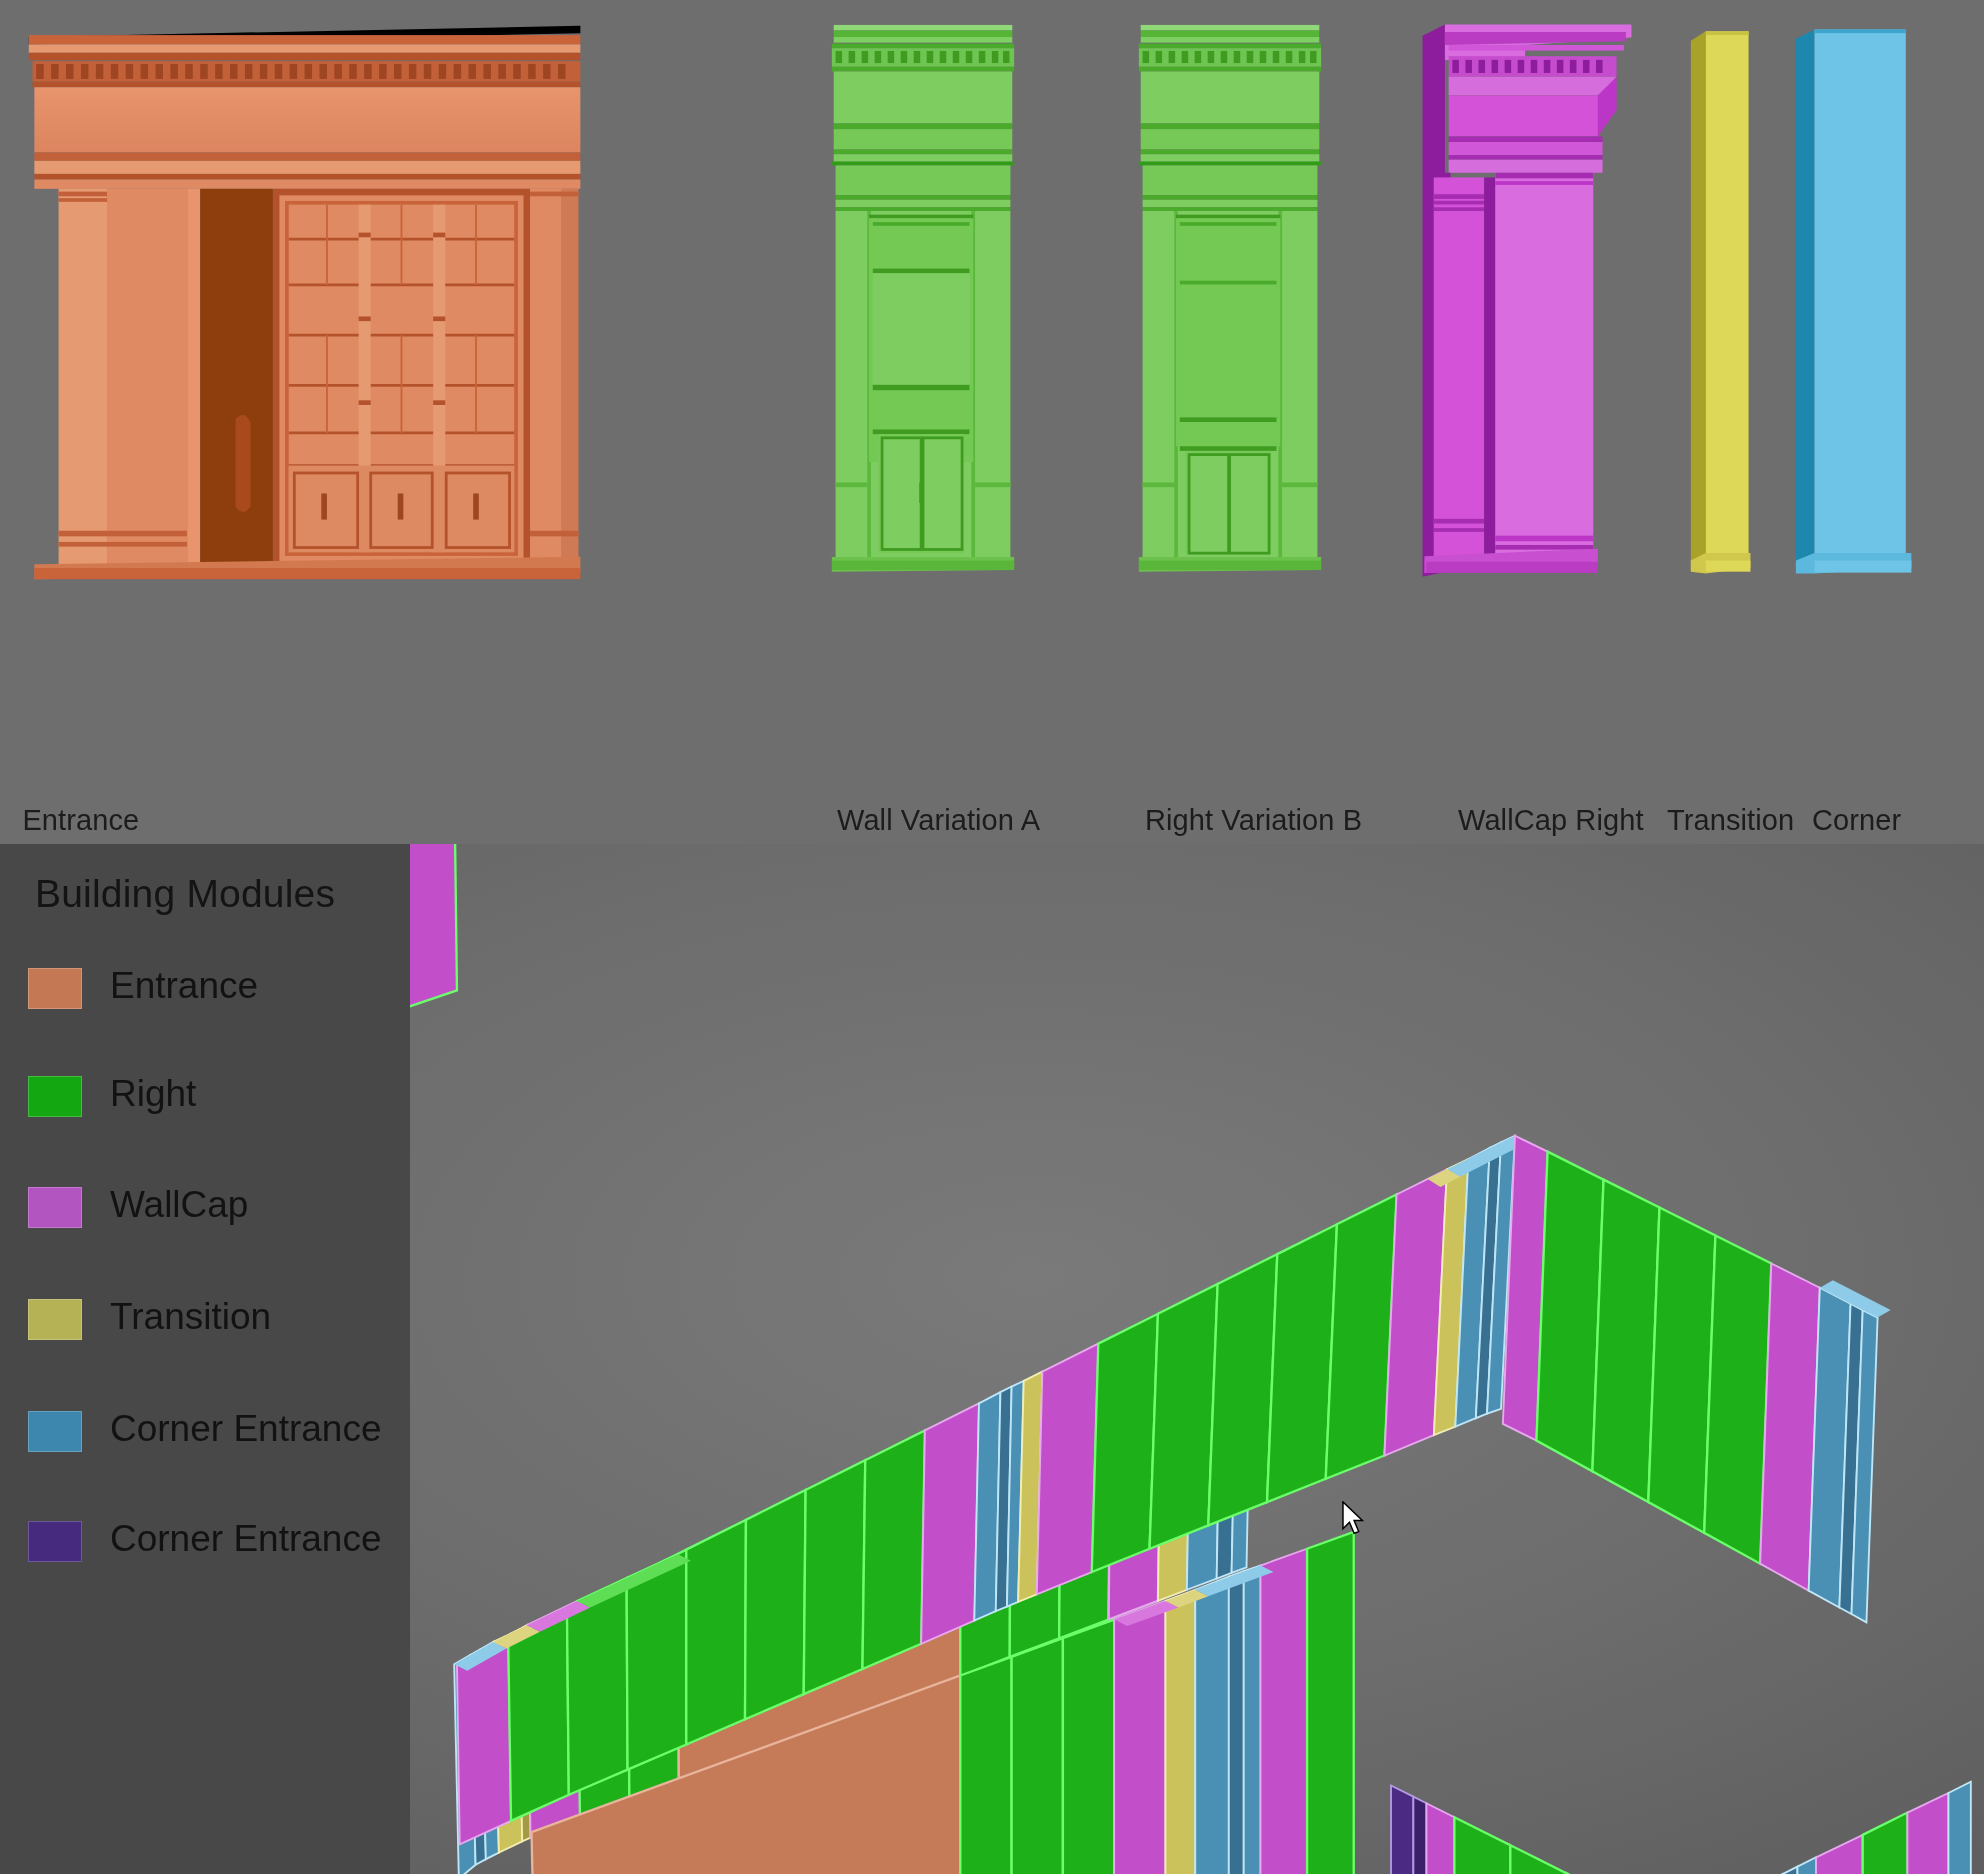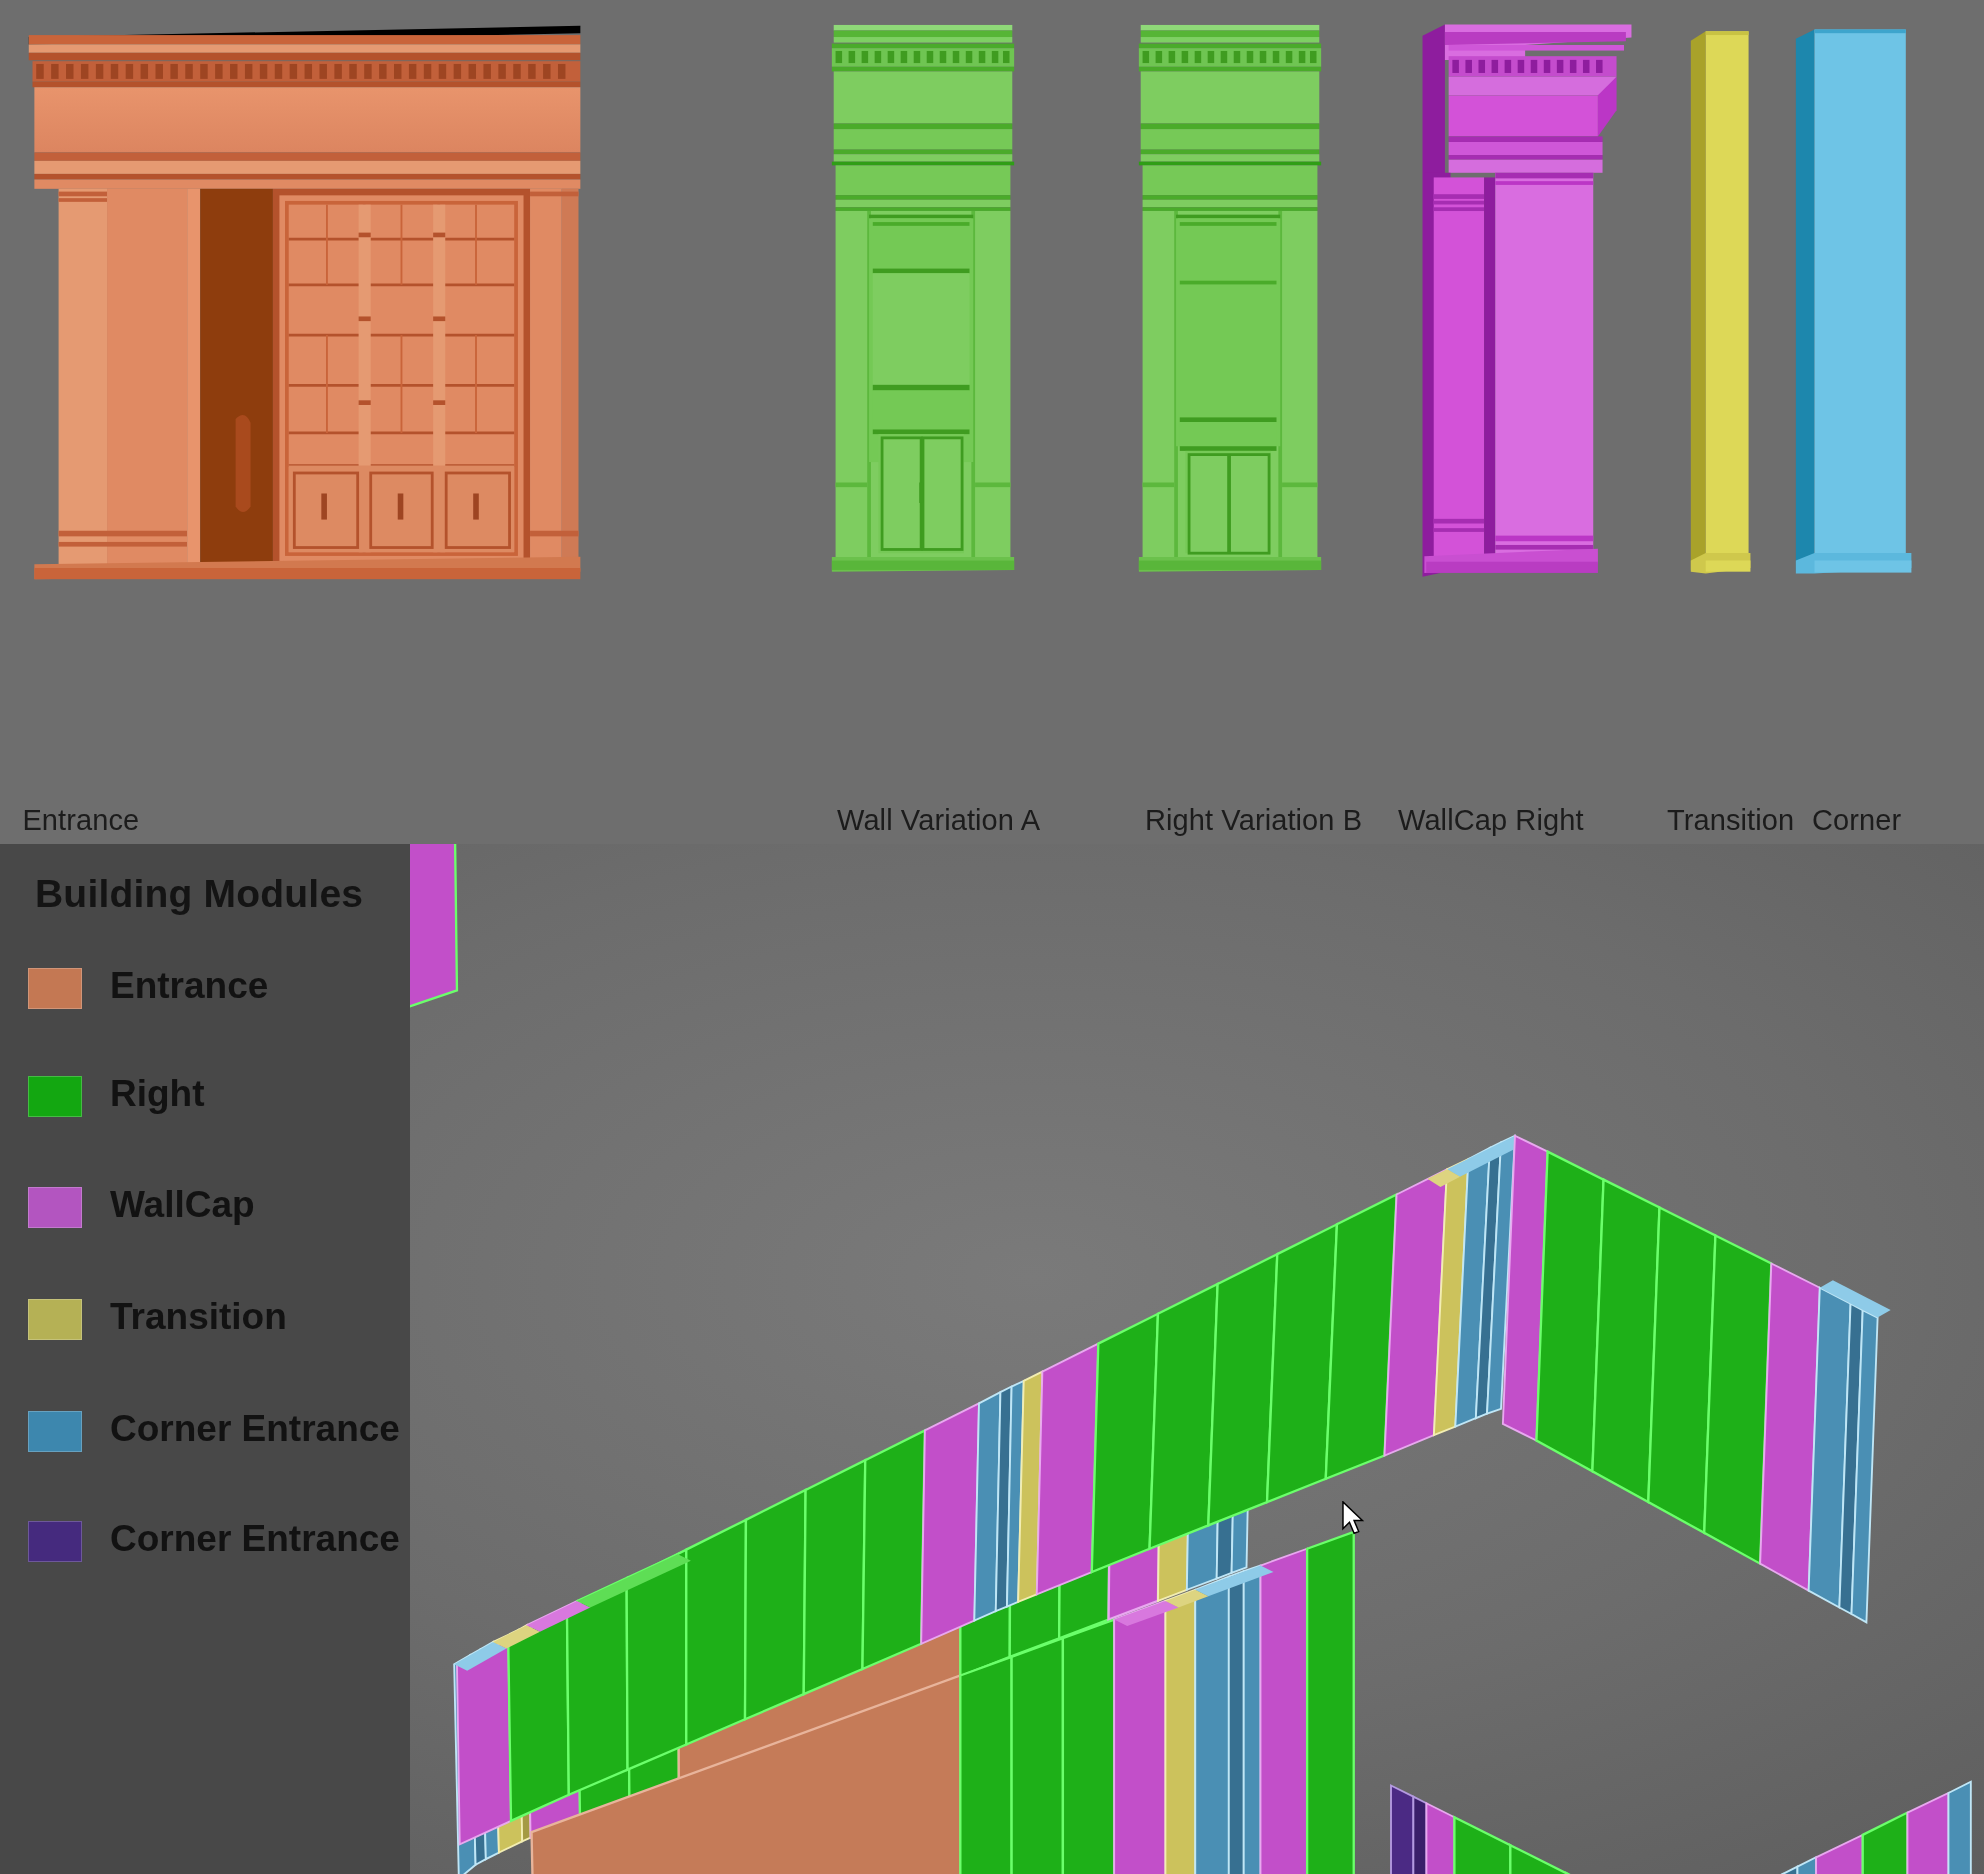--- a/index.html
+++ b/index.html
@@ -10,21 +10,21 @@
   #module-sheet{position:absolute;left:0;top:0;width:1985px;height:844px;background:#6e6e6e;}
   .module-label{position:absolute;color:#1c1c1c;font-size:29px;letter-spacing:0.1px;white-space:nowrap;
                 font-family:"Liberation Sans", sans-serif;}
 
   
   #viewport{position:absolute;left:0;top:844px;width:1985px;height:1031px;background:#6a6a6a;}
   #vp-grad{position:absolute;inset:0;background:
       radial-gradient(ellipse 120% 90% at 52% 45%, #767676 0%, #6a6a6a 55%, #5f5f5f 100%);}
 
   
-  #legend{position:absolute;left:0;top:844px;width:410px;height:1031px;background:#484848;font-weight:bold;}
+  #legend{position:absolute;left:0;top:844px;width:410px;height:1031px;background:#484848;}
   #legend-title{position:absolute;left:35px;top:28px;font-size:39px;color:#141414;letter-spacing:0.2px;}
   .legend-row{position:absolute;left:28px;height:48px;}
   .legend-sw{position:absolute;left:0;top:5.6px;width:52px;height:39px;border:0.9px solid rgba(255,255,255,.22);}
   .legend-tx{position:absolute;left:82px;top:0;font-size:37px;color:#121212;line-height:48px;white-space:nowrap;}
 
   
   .svgbox{position:absolute;display:block;}
   #cursor{position:absolute;width:28px;height:37px;pointer-events:none;}
 </style>
 </head>
@@ -316,21 +316,21 @@
       <rect x="86" y="167" width="105" height="6" fill="#a62db2"></rect>
       <rect x="86" y="176" width="105" height="4" fill="#bb36c6"></rect>
       <rect x="20" y="538" width="54" height="5" fill="#a62db2"></rect>
       <rect x="20" y="548" width="54" height="4" fill="#a62db2"></rect>
       <rect x="86" y="556" width="105" height="6" fill="#bb36c6"></rect>
       <rect x="86" y="566" width="105" height="5" fill="#a62db2"></rect>
 
       <polygon points="10,578 196,570 196,586 10,596" fill="#c94fd1"></polygon>
       <rect x="12" y="584" width="184" height="12" fill="#b93cc2"></rect>
     </svg>
-    <div class="module-label" style="left:1398px;top:804px;">WallCap Right</div>
+    <div class="module-label" style="left:1458px;top:804px;">WallCap Right</div>
 
     <svg class="svgbox" style="left:1685px;top:22.4px;" width="75" height="559" viewBox="0 0 80 600">
       <polygon points="6,20 22,10 22,578 6,588" fill="#a9a22a"></polygon>
       <polygon points="22,10 68,10 68,578 22,578" fill="#ddd857"></polygon>
       <rect x="22" y="10" width="46" height="4" fill="#c8c243"></rect>
       <polygon points="6,578 22,570 70,570 70,586 22,592 6,590" fill="#cfc84c"></polygon>
       <rect x="22" y="578" width="48" height="12" fill="#ddd857"></rect>
     </svg>
     <div class="module-label" style="left:1667px;top:804px;">Transition</div>
 

